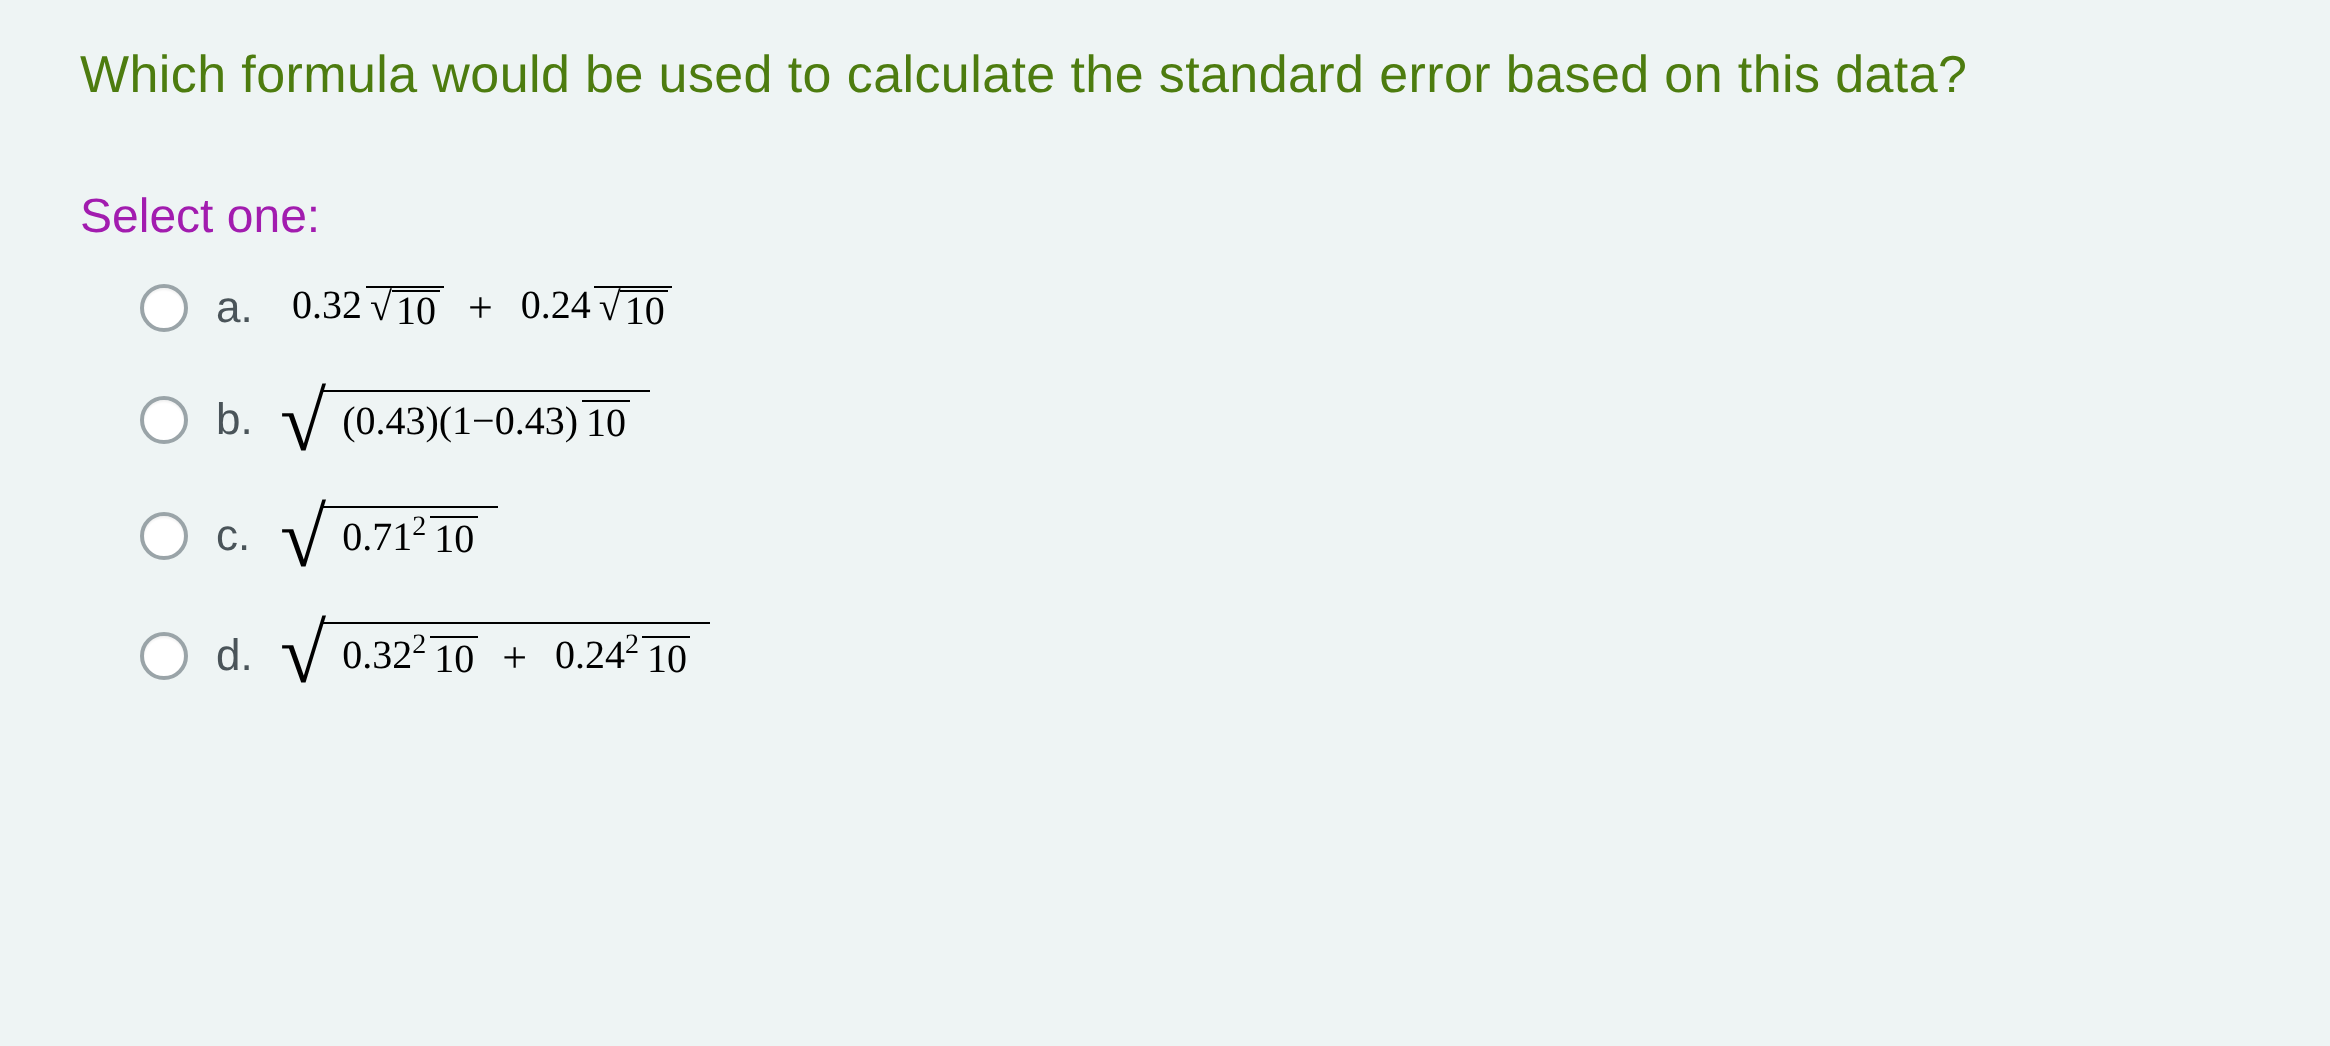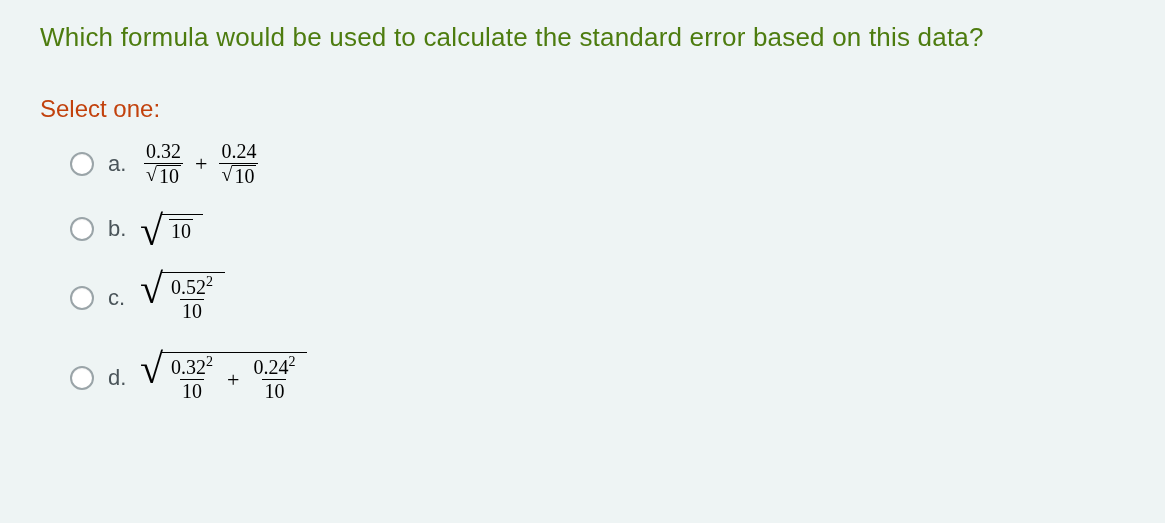--- a/index.html
+++ b/index.html
@@ -17,21 +17,21 @@
   .question {
     font-size: 26px;
     font-weight: 300;
     color: #4d7c0f;
     margin-bottom: 42px;
     letter-spacing: 0.2px;
   }
   .prompt {
     font-size: 24px;
     font-weight: 300;
-    color: #c2410c;
+    color: #a21caf;
     margin-bottom: 18px;
   }
   .options {
     padding-left: 30px;
   }
   .option-row {
     display: flex;
     align-items: center;
     margin-bottom: 28px;
   }
@@ -54,21 +54,21 @@
   }
   .formula {
     display: flex;
     align-items: center;
     font-family: "Times New Roman", Times, serif;
     color: #000;
     font-size: 20px;
   }
   .frac {
     display: inline-flex;
-    flex-direction: column;
+    flex-direction: row;
     align-items: center;
     vertical-align: middle;
     line-height: 1.05;
     margin: 0 4px;
   }
   .frac .num { padding: 0 2px 1px 2px; }
   .frac .den { border-top: 1px solid #000; padding: 1px 2px 0 2px; }
   .plus {
     margin: 0 8px;
     font-size: 22px;
@@ -141,36 +141,37 @@
     </div>
 
     <div class="option-row">
       <div class="radio"></div>
       <div class="letter">b.</div>
       <div class="formula">
         <span class="radical">
           <span class="surd">√</span>
           <span class="radicand">
             <span class="frac">
+              <span class="num">(0.43)(1−0.43)</span>
               <span class="den">10</span>
             </span>
           </span>
         </span>
       </div>
     </div>
 
     <div class="option-row">
       <div class="radio"></div>
       <div class="letter">c.</div>
       <div class="formula">
         <span class="radical">
           <span class="surd">√</span>
           <span class="radicand">
             <span class="frac">
-              <span class="num"><span>0.52</span><sup>2</sup></span>
+              <span class="num"><span>0.71</span><sup>2</sup></span>
               <span class="den">10</span>
             </span>
           </span>
         </span>
       </div>
     </div>
 
     <div class="option-row" style="margin-bottom:0;">
       <div class="radio"></div>
       <div class="letter">d.</div>

